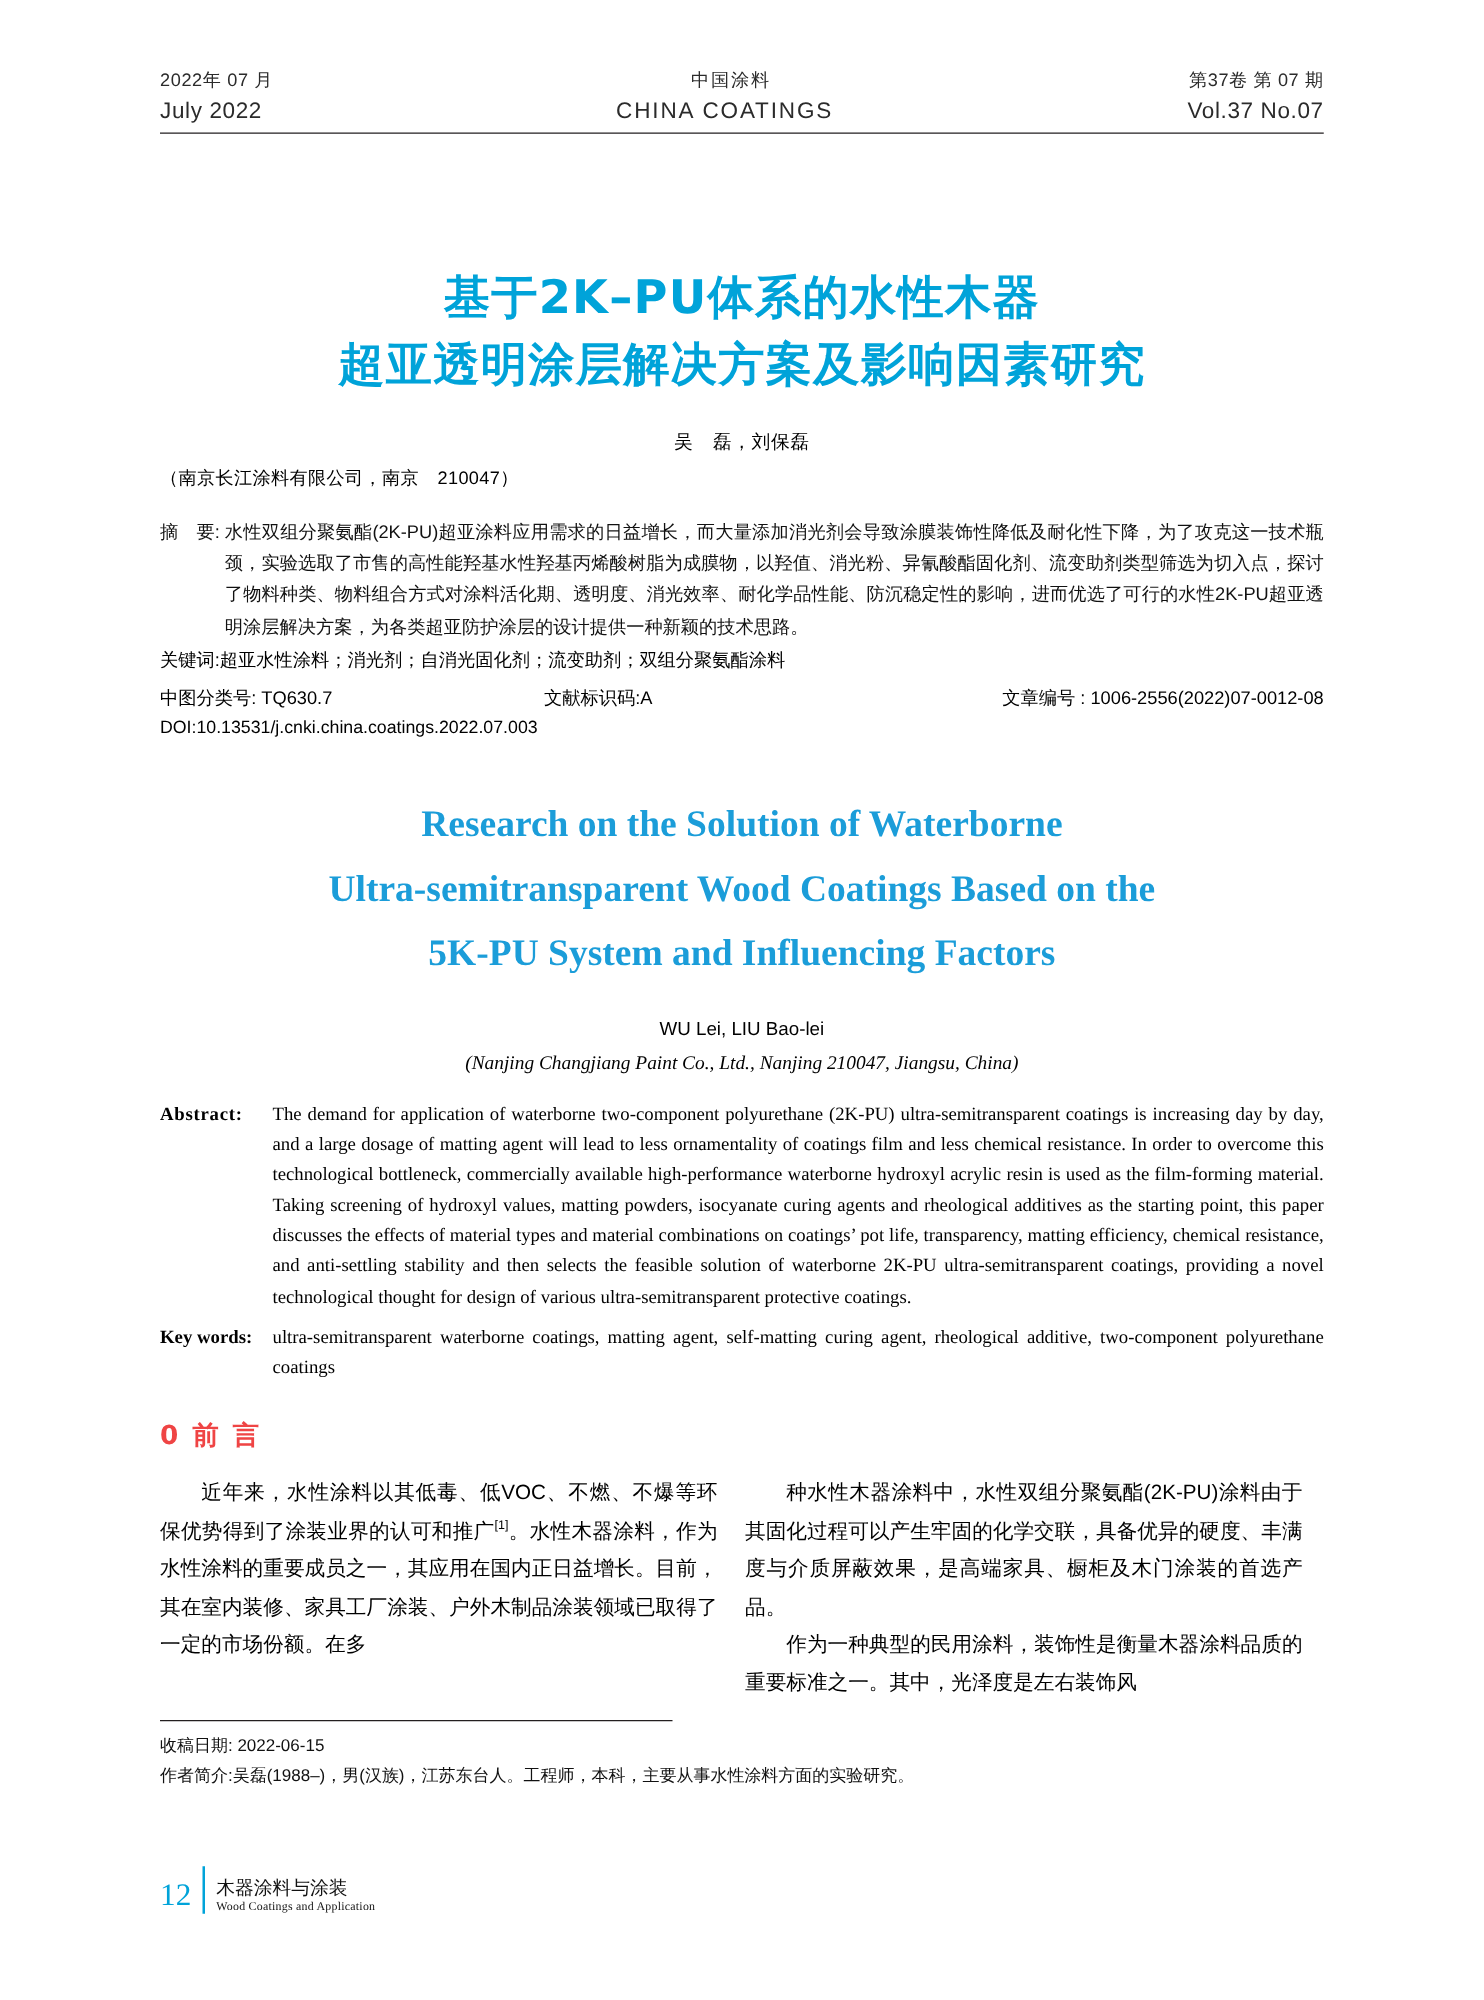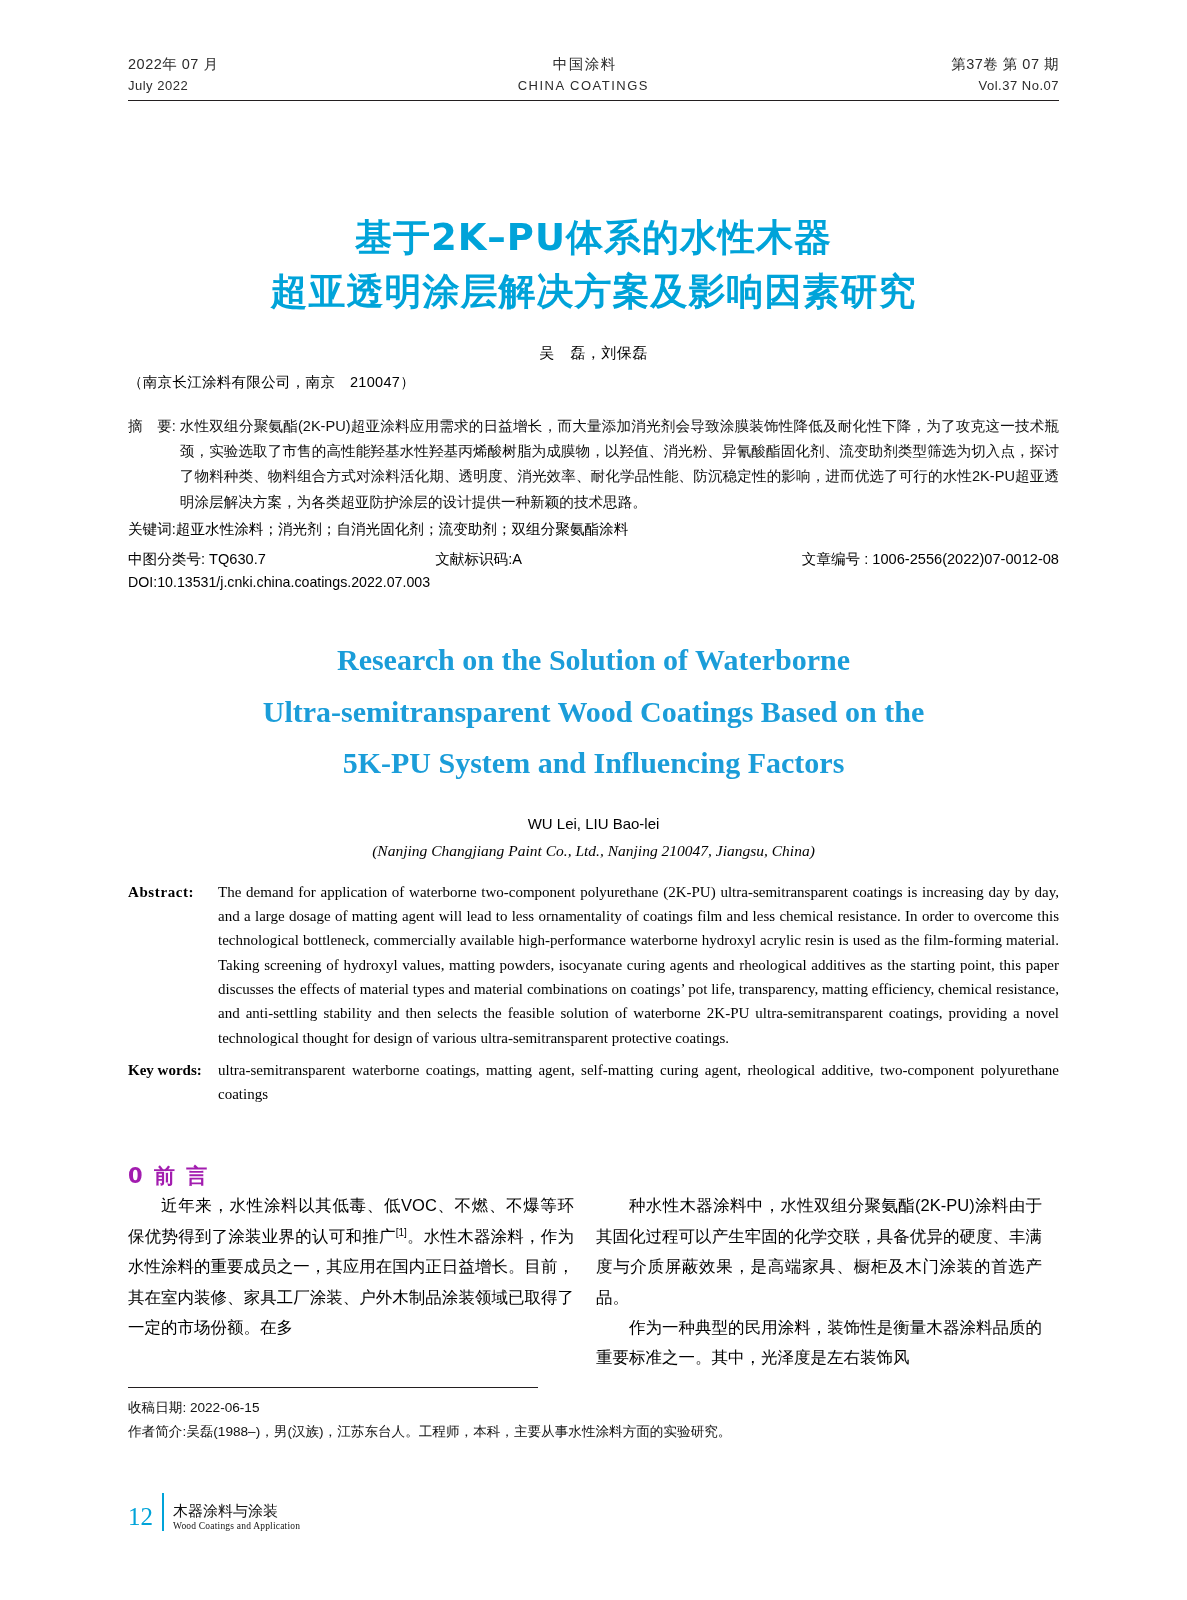--- a/index.html
+++ b/index.html
@@ -33,21 +33,21 @@
     display: flex;
     justify-content: space-between;
     align-items: baseline;
     font-family: "Liberation Sans", sans-serif;
     font-size: 14.5px;
     color: #2b2b2b;
     letter-spacing: 0.5px;
   }
   .runhead-row.second {
     margin-top: 4px;
-    font-size: 13px;
+    font-size: 18px;
   }
   .runhead-center { text-align: center; letter-spacing: 1.5px;}
   .runhead-right { text-align: center; }
   .runhead-rule {
     margin-top: 7px;
     border-bottom: 1.2px solid #231f20;
     width: 100%;
   }
 
   
@@ -171,31 +171,31 @@
   }
   .en-kw .lbl {
     flex: 0 0 82px;
     font-weight: bold;
     padding-right: 8px;
   }
   .en-kw .body { flex: 1 1 auto; text-align: justify; }
 
   
   .section-head {
-    margin-top: 56px;
-    color: #a21caf;
+    margin-top: 28px;
+    color: #ef4444;
     font-family: "DejaVu Sans", "Liberation Sans", sans-serif;
     font-weight: bold;
     font-size: 21px;
     letter-spacing: 2px;
   }
   .cols {
     display: flex;
     gap: 22px;
-    margin-top: 0;
+    margin-top: 17px;
   }
   .col {
     width: 446px;
     font-family: "Liberation Sans", sans-serif;
     font-size: 16.5px;
     line-height: 1.84;
     text-align: justify;
   }
   .col p { margin: 0; text-indent: 2em; }
   .col p + p { margin-top: 0; }

